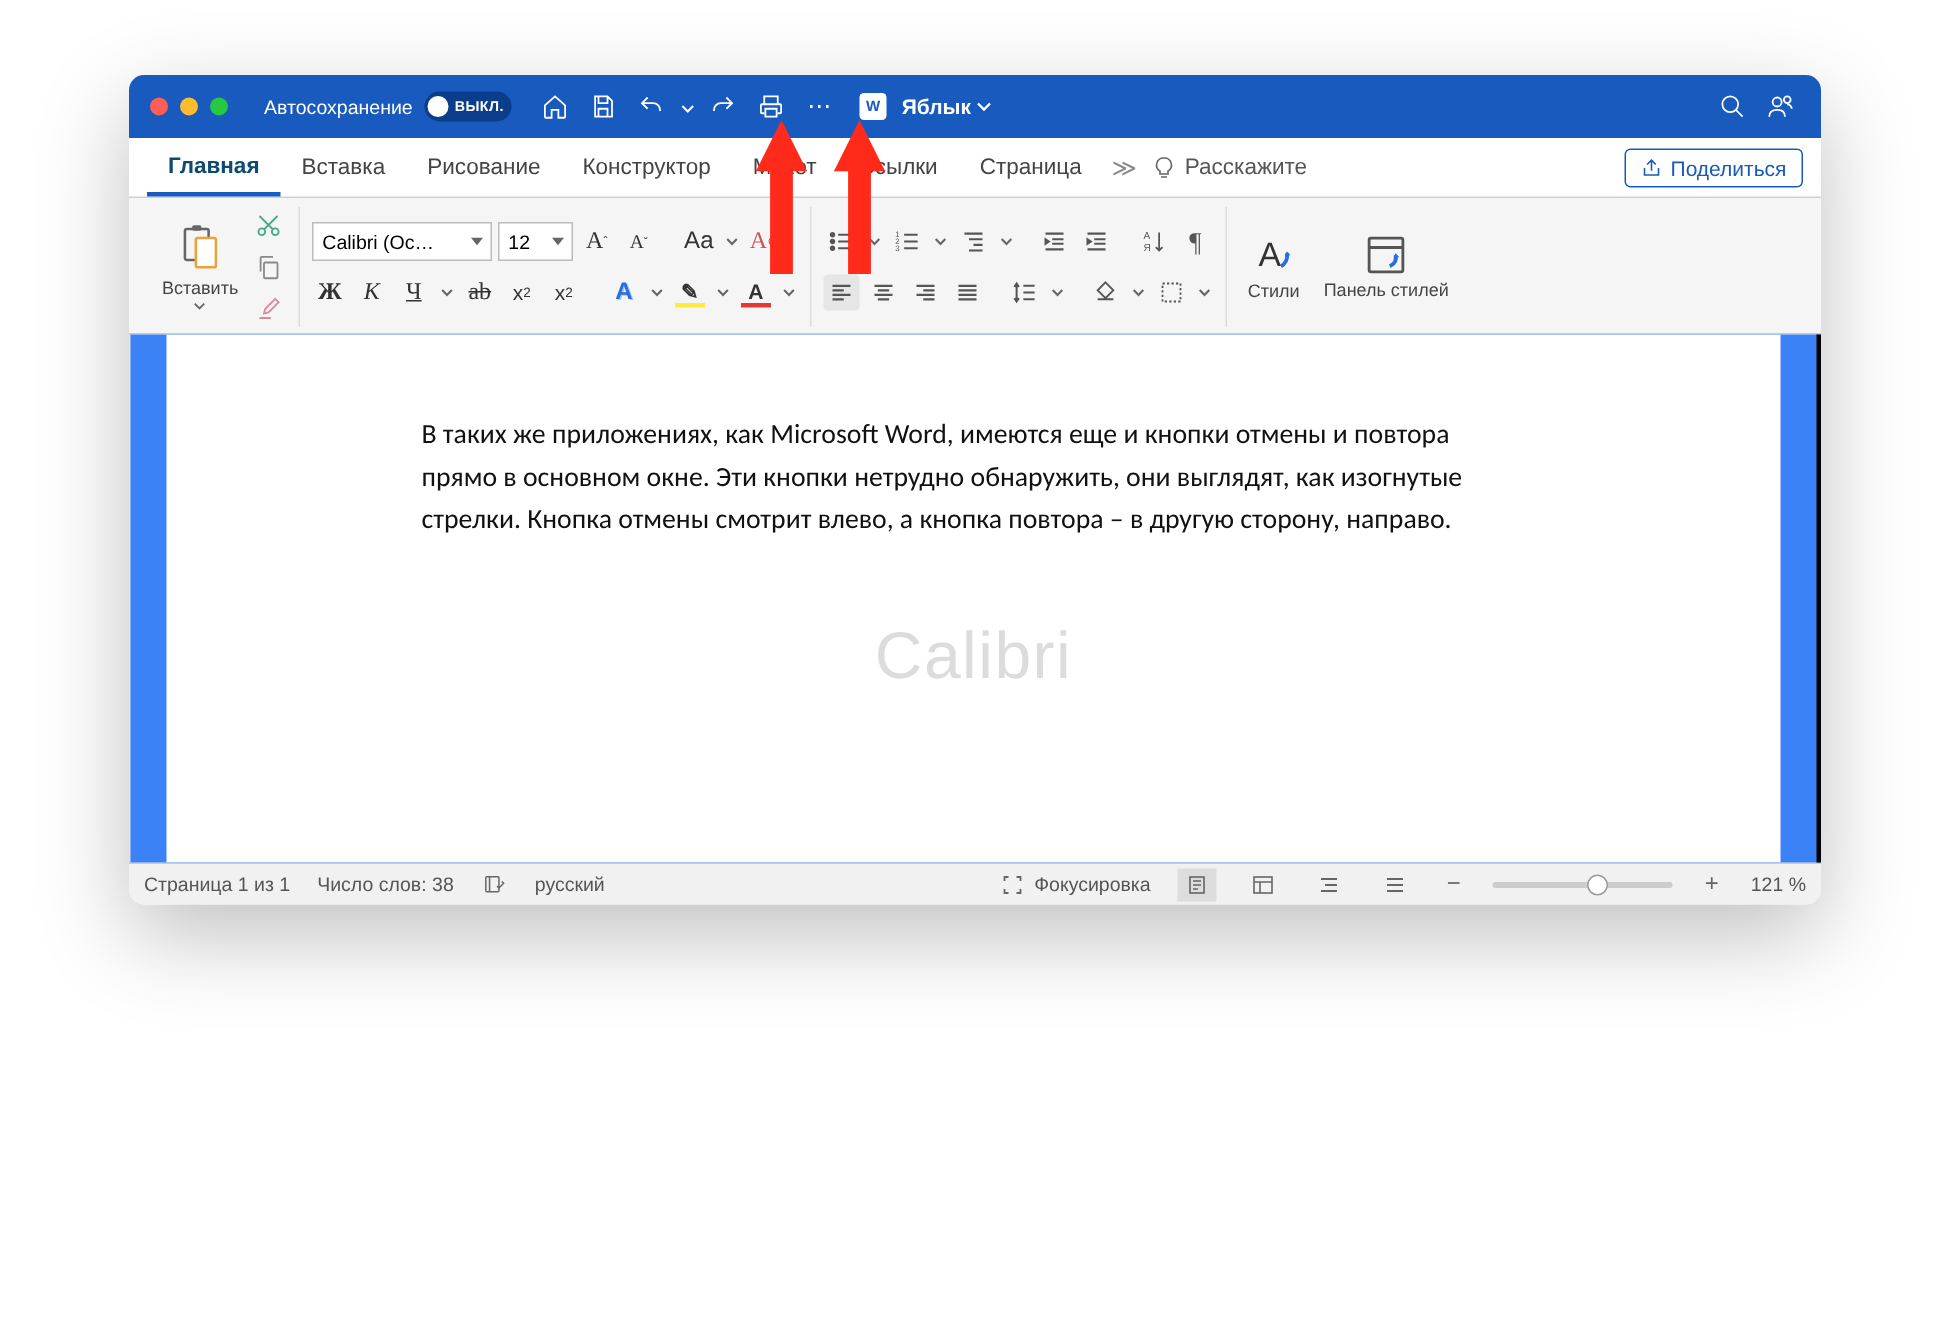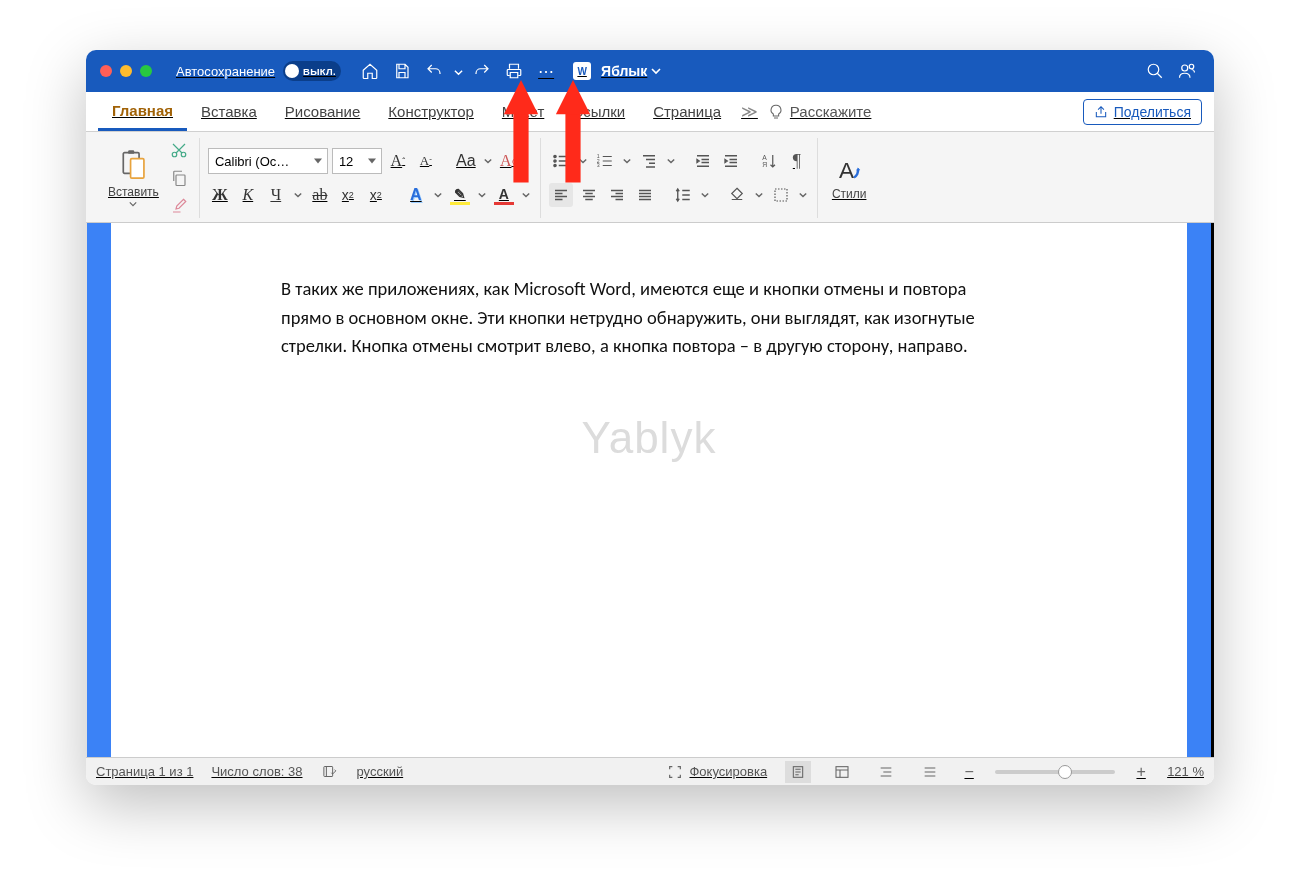--- a/index.html
+++ b/index.html
@@ -1,34 +1,34 @@
 <!DOCTYPE html>
 <html><head>
 <meta charset="utf-8">
 <style>
   * { box-sizing: border-box; margin: 0; padding: 0; font-family: -apple-system, BlinkMacSystemFont, "Segoe UI", sans-serif; }
   body { background: #fff; width: 1300px; height: 883px; position: relative; }
-  .window { position: absolute; left: 86px; top: 50px; width: 1128px; height: 735px; border-radius: 10px; box-shadow: 0 20px 60px rgba(0,0,0,0.25); overflow: hidden; background: #fff; display: flex; flex-direction: column; text-decoration: underline; }
+  .window { position: absolute; left: 86px; top: 50px; width: 1128px; height: 553px; border-radius: 10px; box-shadow: 0 20px 60px rgba(0,0,0,0.25); overflow: hidden; background: #fff; display: flex; flex-direction: column; }
   .titlebar { background: #185abd; height: 42px; display: flex; align-items: center; padding: 0 14px; color: #fff; gap: 6px; }
   .traffic { display: flex; gap: 8px; margin-right: 18px; }
   .tl { width: 12px; height: 12px; border-radius: 50%; }
   .tl.r{background:#ff5f57;} .tl.y{background:#febc2e;} .tl.g{background:#28c840;}
   .autosave { font-size: 13px; margin-right: 2px; }
   .toggle { width: 58px; height: 20px; background: #0b3e8a; border-radius: 10px; display: flex; align-items: center; padding: 0 4px 0 2px; gap: 4px; font-size: 9.5px; font-weight: 600; color:#fff; margin-right: 10px; letter-spacing: .3px;}
   .toggle .knob { width: 14px; height: 14px; background: #fff; border-radius: 50%; }
   .ticon { width: 26px; height: 26px; display:flex; align-items:center; justify-content:center; cursor:pointer; }
   .ticon svg { width: 18px; height: 18px; stroke: #fff; stroke-width: 1.6; fill: none; }
   .chev-sm { width:10px; padding-top:2px;}
   .chev-sm svg{width:9px;height:9px;}
   .doc-icon { width:18px; height:18px; background:#fff; border-radius:3px; display:flex; align-items:center; justify-content:center; color:#185abd; font-size:10px; font-weight:700; margin-left: 8px;}
   .doc-name { font-size: 14px; font-weight: 600; margin-left: 4px; display:flex; align-items:center; gap:4px;}
   .spacer { flex: 1; }
   .tabs { display: flex; align-items: center; height: 40px; background: #fff; border-bottom: 1px solid #d0d0d0; padding: 0 12px; gap: 0; }
   .tab { padding: 0 14px; font-size: 15px; color: #444; height: 100%; display:flex; align-items:center; cursor:pointer; white-space: nowrap;}
-  .tab.active { font-weight: 600; color: #a16207; border-bottom: 3px solid #185abd; }
+  .tab.active { font-weight: 600; color: #0c4a6e; border-bottom: 3px solid #185abd; }
   .tab-more { color: #888; padding: 0 6px; font-size: 16px;}
   .tell-me { display:flex; align-items:center; gap:6px; color:#555; font-size: 15px; margin-left: 4px;}
   .share-btn { margin-left: auto; border: 1px solid #185abd; color: #185abd; padding: 4px 10px; border-radius: 4px; font-size: 14px; display:flex; align-items:center; gap:6px;}
   .ribbon { background: #f5f5f5; border-bottom: 1px solid #ccc; padding: 6px 10px 4px; display: flex; align-items: stretch; gap: 0;}
   .group { display:flex; flex-direction:column; gap: 6px; padding: 0 8px; border-right: 1px solid #ddd; justify-content:center;}
   .group:last-child{border-right:none;}
   .group.noborder{border-right:none;}
   .row { display: flex; align-items: center; gap: 4px; height: 28px;}
   .paste-block { display:flex; align-items:center; gap:4px;text-align:center;}
   .paste-main { display:flex; flex-direction:column; align-items:center; gap:2px; padding: 2px 4px;}
@@ -381,27 +381,36 @@
 
     <div class="group noborder" style="flex-direction:row;align-items:center;gap:4px;">
       <div class="styles-block">
         <svg width="30" height="30" viewBox="0 0 24 24">
             <text x="4" y="18" font-size="18" font-family="serif" fill="#333">A</text>
             <path d="M16 18c2-1 4-4 3-7" stroke="#2a6edb" stroke-width="2" fill="none"></path>
             <path d="M19 10l2 2-3 1z" fill="#2a6edb"></path>
           </svg>
         <span class="label">Стили</span>
       </div>
+      <div class="styles-block">
+        <svg width="30" height="30" viewBox="0 0 24 24" fill="none" stroke="#555" stroke-width="1.5">
+            <rect x="3" y="3" width="18" height="18" rx="1"></rect>
+            <path d="M3 8h18"></path>
+            <path d="M14 18c2-1 4-3 3-6" stroke="#2a6edb" stroke-width="2"></path>
+            <path d="M17 11l2 2-3 1z" fill="#2a6edb" stroke="none"></path>
+          </svg>
+        <span class="label" style="text-align:center;line-height:1.1;">Панель стилей</span>
+      </div>
     </div>
   </div>
 
   <div class="document-area">
     <div class="page">
       <p>В таких же приложениях, как Microsoft Word, имеются еще и кнопки отмены и повтора прямо в основном окне. Эти кнопки нетрудно обнаружить, они выглядят, как изогнутые стрелки. Кнопка отмены смотрит влево, а кнопка повтора – в другую сторону, направо.</p>
-      <div class="watermark">Yablyk</div>
+      <div class="watermark">Calibri</div>
     </div>
   </div>
 
   <div class="statusbar">
     <span>Страница 1 из 1</span>
     <span>Число слов: 38</span>
     <span class="sb-icon">
         <svg viewBox="0 0 24 24" fill="none" stroke="#666" stroke-width="1.6">
           <rect x="3" y="4" width="14" height="16" rx="1"></rect>
           <path d="M7 4v16M20 9l2 2-5 5-2-2"></path>

